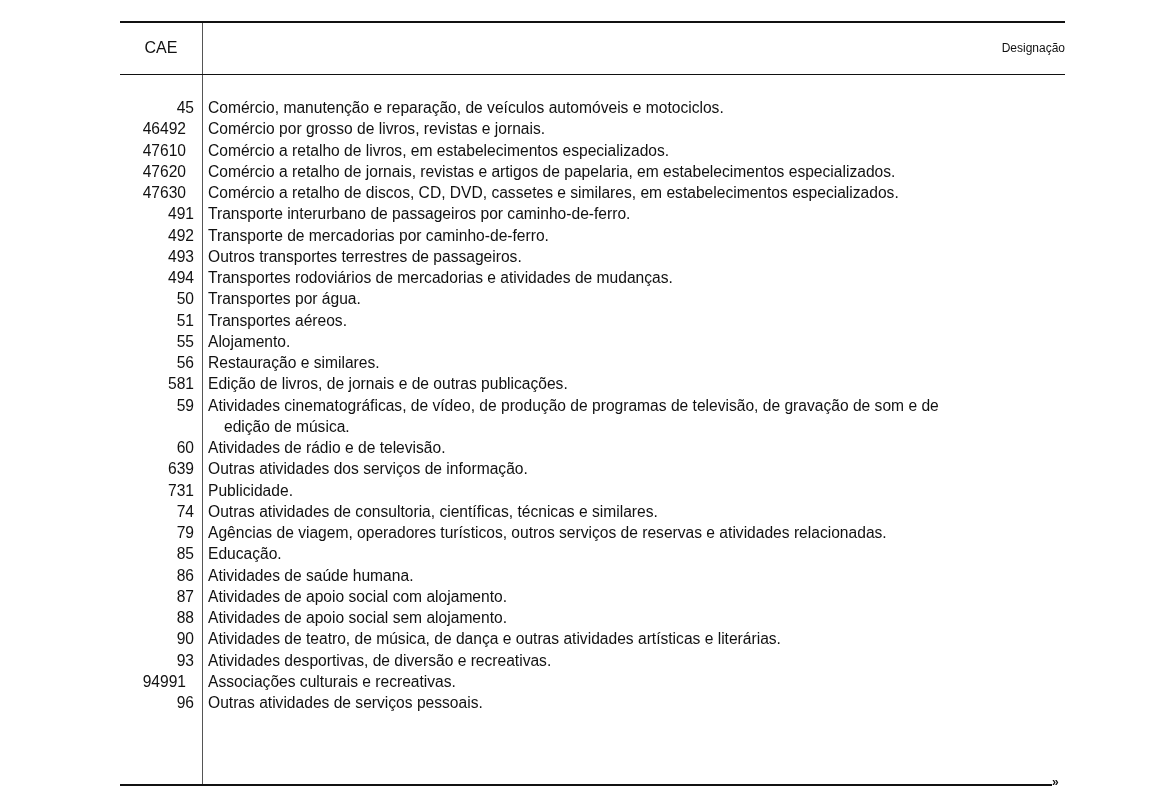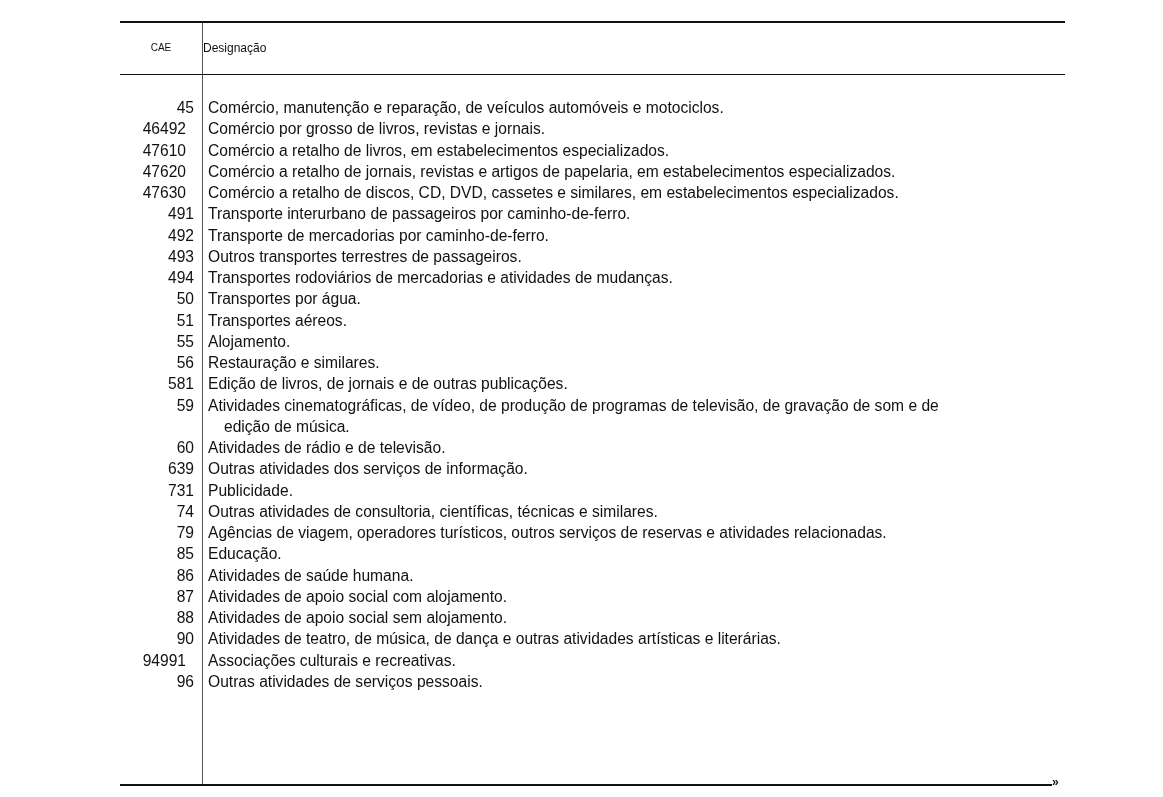--- a/index.html
+++ b/index.html
@@ -60,29 +60,29 @@
       width: 1px;
       height: 761px;
       background: #555;
     }
     .hdr-cae {
       position: absolute;
       left: 0;
       top: 19px;
       width: 82px;
       text-align: center;
-      font-size: 10px;
+      font-size: 16px;
       line-height: 16px;
     }
     .hdr-desig {
       position: absolute;
       left: 83px;
       top: 19px;
       width: 862px;
-      text-align: left;
+      text-align: right;
       font-size: 12px;
       line-height: 16px;
     }
     .rows {
       position: absolute;
       left: 0;
       top: 76px;
       width: 945px;
     }
     .row {
@@ -214,20 +214,24 @@
       </div>
       <div class="row">
         <div class="cae">88</div>
         <div class="desig"><span>Atividades de apoio social sem alojamento.</span></div>
       </div>
       <div class="row">
         <div class="cae">90</div>
         <div class="desig"><span>Atividades de teatro, de música, de dança e outras atividades artísticas e literárias.</span></div>
       </div>
       <div class="row">
+        <div class="cae">93</div>
+        <div class="desig"><span>Atividades desportivas, de diversão e recreativas.</span></div>
+      </div>
+      <div class="row">
         <div class="cae wide">94991</div>
         <div class="desig"><span>Associações culturais e recreativas.</span></div>
       </div>
       <div class="row">
         <div class="cae">96</div>
         <div class="desig"><span>Outras atividades de serviços pessoais.</span></div>
       </div>
     </div>
 
   <div class="bottom-rule"></div>

